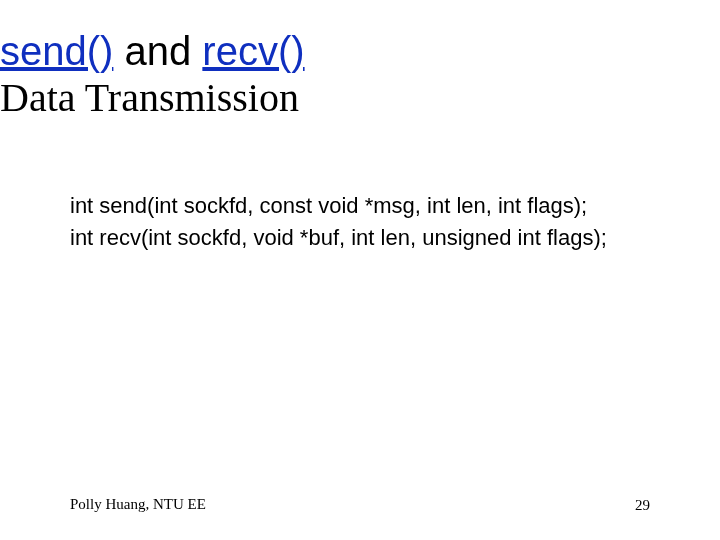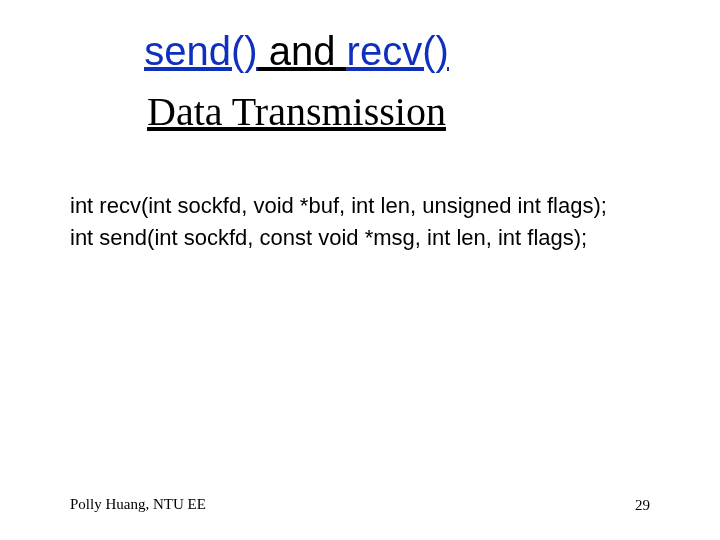--- a/index.html
+++ b/index.html
@@ -15,38 +15,37 @@
     position: relative;
     width: 720px;
     height: 540px;
     box-sizing: border-box;
   }
   .title-block {
     position: absolute;
     top: 28px;
     left: 0;
     width: 593px;
-    text-align: center;
-    text-decoration: underline;
+    text-align: left;
   }
   .title-line1 {
     font-size: 40px;
     color: #000;
     line-height: 1.15;
   }
   .title-line1 .fn {
     color: #0f2fbf;
     text-decoration: underline;
   }
   .title-line2 {
     font-family: "Times New Roman", Times, serif;
     font-size: 40px;
     color: #000;
     line-height: 1.2;
-    margin-top: 14px;
+    margin-top: 0;
   }
   .body-block {
     position: absolute;
     top: 190px;
     left: 70px;
     width: 600px;
     font-size: 22px;
     color: #000;
     line-height: 1.45;
   }
@@ -73,20 +72,20 @@
 <div class="slide">
 
   <div class="title-block">
     <div class="title-line1">
       <span class="fn">send()</span><span> and </span><span class="fn">recv()</span>
     </div>
     <div class="title-line2">Data Transmission</div>
   </div>
 
   <div class="body-block">
+    <div>int send(int sockfd, const void *msg, int len, int flags);</div>
     <div>int recv(int sockfd, void *buf, int len, unsigned int flags);</div>
-    <div>int send(int sockfd, const void *msg, int len, int flags);</div>
   </div>
 
   <div class="footer-left">Polly Huang, NTU EE</div>
   <div class="footer-right">29</div>
 
 </div>
 
 </body></html>

